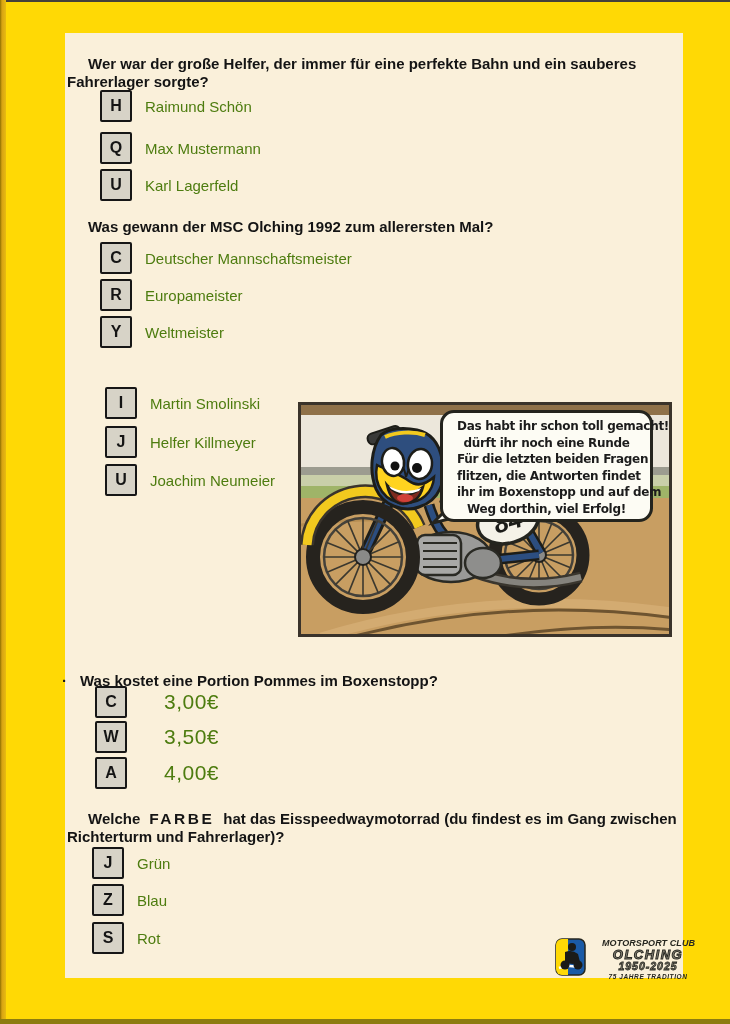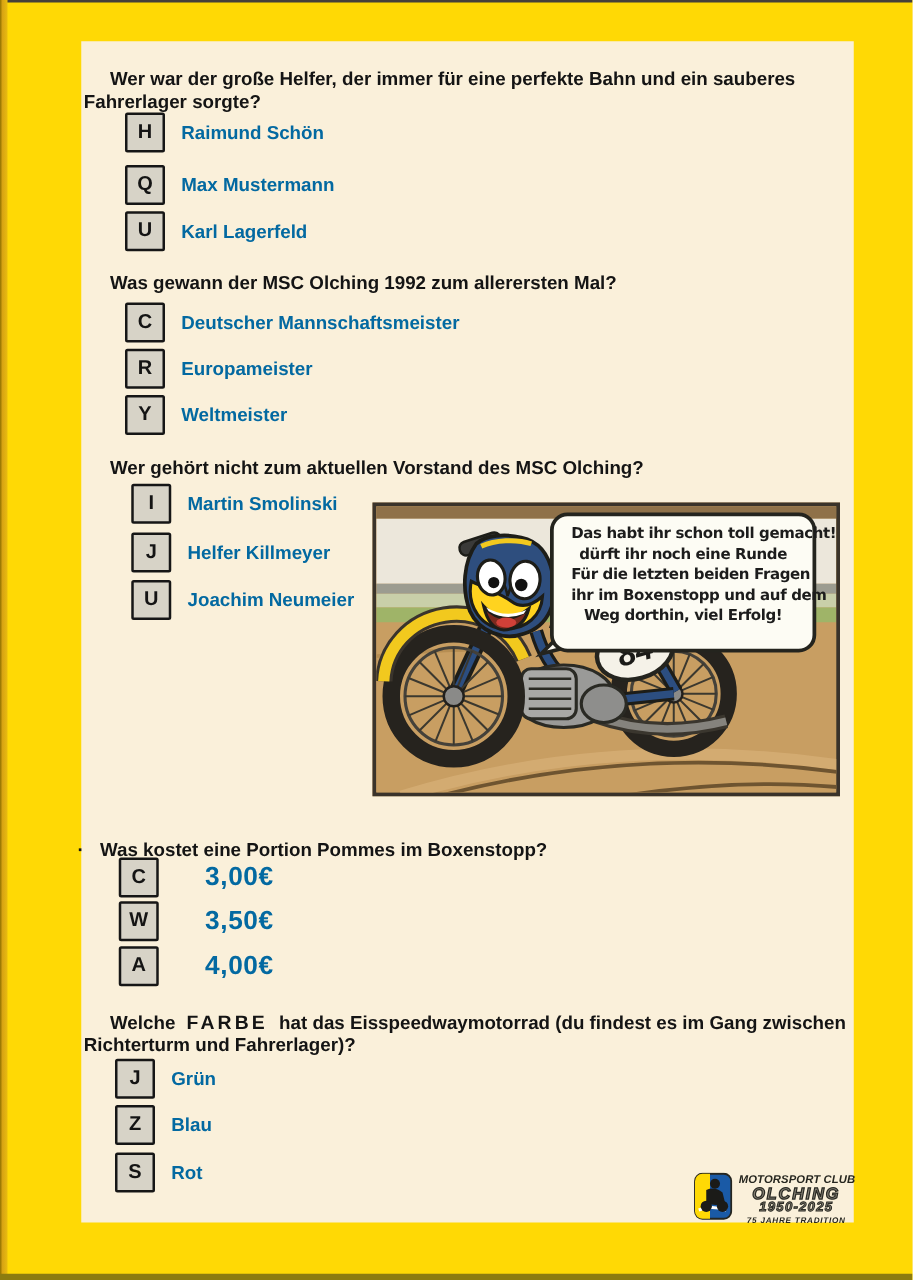--- a/index.html
+++ b/index.html
@@ -29,41 +29,41 @@
 
   .opt{
     position:absolute;display:flex;align-items:center;gap:13px;height:30px;
   }
   .box{
     width:28px;height:28px;flex:0 0 28px;
     background:#D7D3C7;border:2px solid #161616;border-radius:2px;
     display:flex;align-items:center;justify-content:center;
     font-size:16px;font-weight:bold;color:#141414;
   }
-  .lbl{font-size:15px;font-weight:bold;color:#0369a1;white-space:nowrap;}
+  .lbl{font-size:15px;font-weight:normal;color:#4d7c0f;white-space:nowrap;}
   .price-row .lbl{font-size:21px;letter-spacing:0.5px;margin-left:24px;}
 
   .cartoon{
     position:absolute;left:233px;top:369px;width:374px;height:235px;
     border:3px solid #3A332A;box-sizing:border-box;background:#C89E62;
   }
   .cartoon svg{position:absolute;left:0;top:0;}
   .bubble{
     position:absolute;left:139px;top:5px;width:213px;height:112px;
     box-sizing:border-box;background:#FDFCF4;border:3px solid #24241E;border-radius:14px;
     padding:5px 14px;text-align:center;
     font-family:"DejaVu Sans", sans-serif;
   }
   .bubble .bline{
     font-size:12px;font-weight:bold;color:#1C1C1C;line-height:16.5px;
     white-space:nowrap;letter-spacing:-0.3px;
   }
 
   .logo{
-    position:absolute;left:490px;top:905px;display:flex;gap:5px;align-items:flex-start;
+    position:absolute;left:490px;top:905px;display:flex;gap:16px;align-items:flex-start;
   }
   .logo-text{width:92px;text-align:center;color:#26261F;}
   .lg1{font-style:italic;font-weight:bold;font-size:9px;letter-spacing:0.1px;white-space:nowrap;}
   .lg2{font-style:italic;font-weight:bold;font-size:13px;letter-spacing:1.5px;
        color:#8A8578;-webkit-text-stroke:1px #2A2A24;line-height:13px;}
   .lg3{font-style:italic;font-weight:bold;font-size:10.5px;letter-spacing:1px;
        color:#8A8578;-webkit-text-stroke:0.8px #2A2A24;line-height:11px;}
   .lg4{font-style:italic;font-weight:bold;font-size:6.5px;letter-spacing:0.6px;margin-top:1px;white-space:nowrap;}
 </style>
 </head>
@@ -96,21 +96,20 @@
   </div>
   <div class="opt" style="left:35px;top:247px">
     <span class="box">R</span>
     <span class="lbl">Europameister</span>
   </div>
   <div class="opt" style="left:35px;top:284px">
     <span class="box">Y</span>
     <span class="lbl">Weltmeister</span>
   </div>
 
-  <div class="q-header" style="top:333px">Wer gehört nicht zum aktuellen Vorstand des MSC Olching?</div>
   <div class="opt" style="left:40px;top:355px">
     <span class="box">I</span>
     <span class="lbl">Martin Smolinski</span>
   </div>
   <div class="opt" style="left:40px;top:394px">
     <span class="box">J</span>
     <span class="lbl">Helfer Killmeyer</span>
   </div>
   <div class="opt" style="left:40px;top:432px">
     <span class="box">U</span>
@@ -208,20 +207,21 @@
       <path d="M86,80 Q102,98 122,82 Q118,98 102,99 Q90,98 86,80 Z" fill="#7C2A1E" stroke="#1D1D18" stroke-width="2.5"></path>
       <path d="M88,81 Q103,90 120,83 L118,86 Q103,92 90,84 Z" fill="#FFFFFF"></path>
       <ellipse cx="104" cy="93" rx="8" ry="4" fill="#D04038"></ellipse>
 
       <path d="M158,92 L132,118 L164,110 Z" fill="#FDFCF4" stroke="#24241E" stroke-width="3"></path>
     </svg>
     <div class="bubble">
       <div class="bline">Das habt ihr schon toll gemacht!</div>
       <div class="bline">dürft ihr noch eine Runde</div>
       <div class="bline">Für die letzten beiden Fragen</div>
+      <div class="bline">flitzen, die Antworten findet</div>
       <div class="bline">ihr im Boxenstopp und auf dem</div>
       <div class="bline">Weg dorthin, viel Erfolg!</div>
     </div>
   </div>
 
   <div class="q-header q4h" style="top:639px">
     <span class="bullet">·</span><span>Was kostet eine Portion Pommes im Boxenstopp?</span>
   </div>
   <div class="opt price-row" style="left:30px;top:654px">
     <span class="box">C</span>

